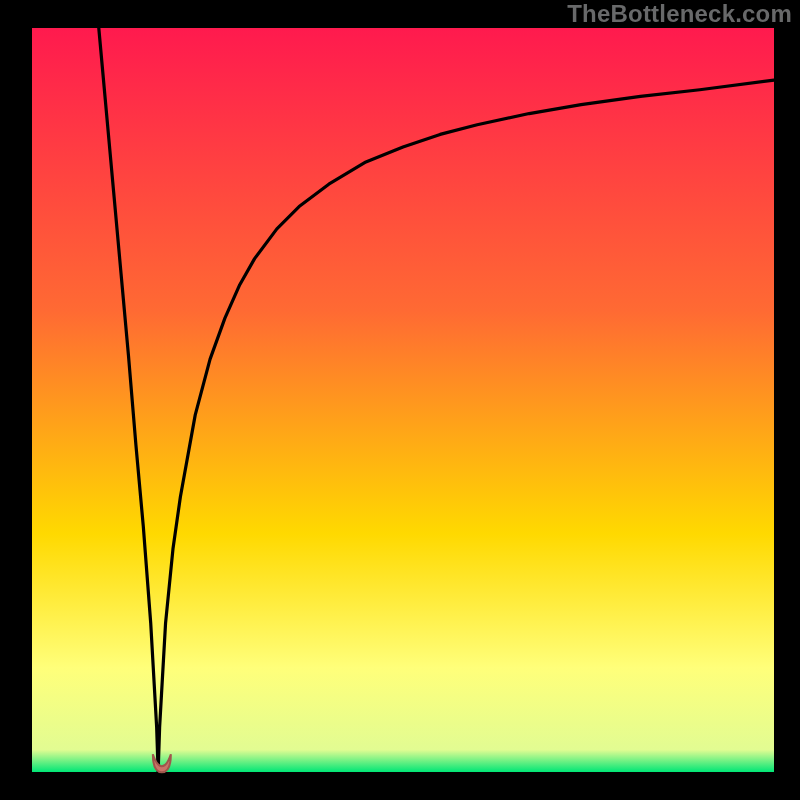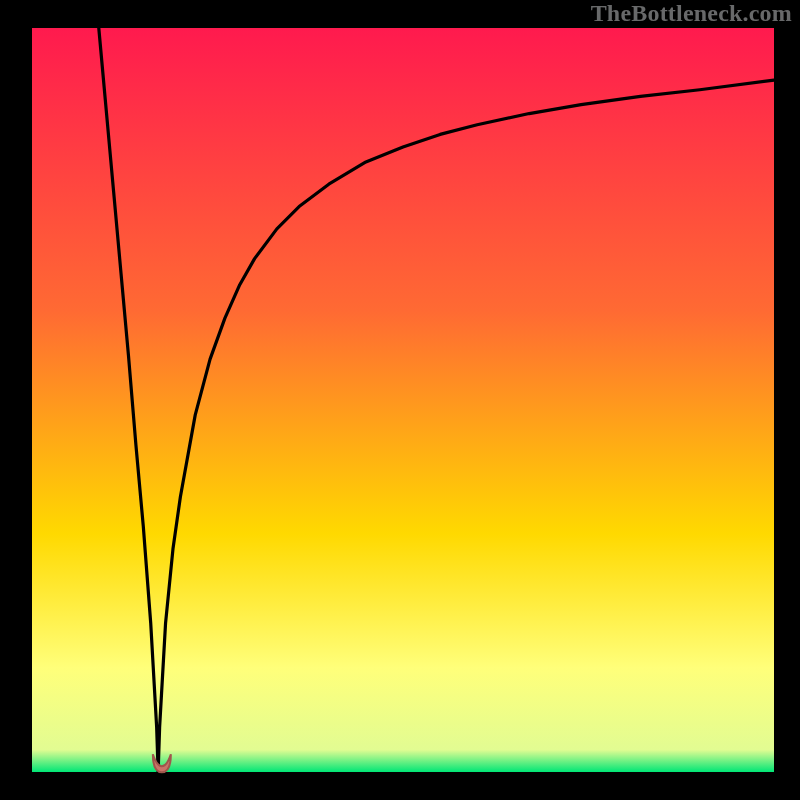--- a/index.html
+++ b/index.html
@@ -13,21 +13,21 @@
   .stage {
     position: relative;
     width: 800px;
     height: 800px;
     background: #000;
   }
   .watermark {
     position: absolute;
     top: 0;
     right: 8px;
-    font-family: Liberation Serif, serif;
+    font-family: Liberation Sans, sans-serif;
     font-size: 24px;
     font-weight: 600;
     color: #68696a;
     letter-spacing: 0.2px;
     z-index: 5;
   }
   svg.plot {
     position: absolute;
     top: 0;
     left: 0;

